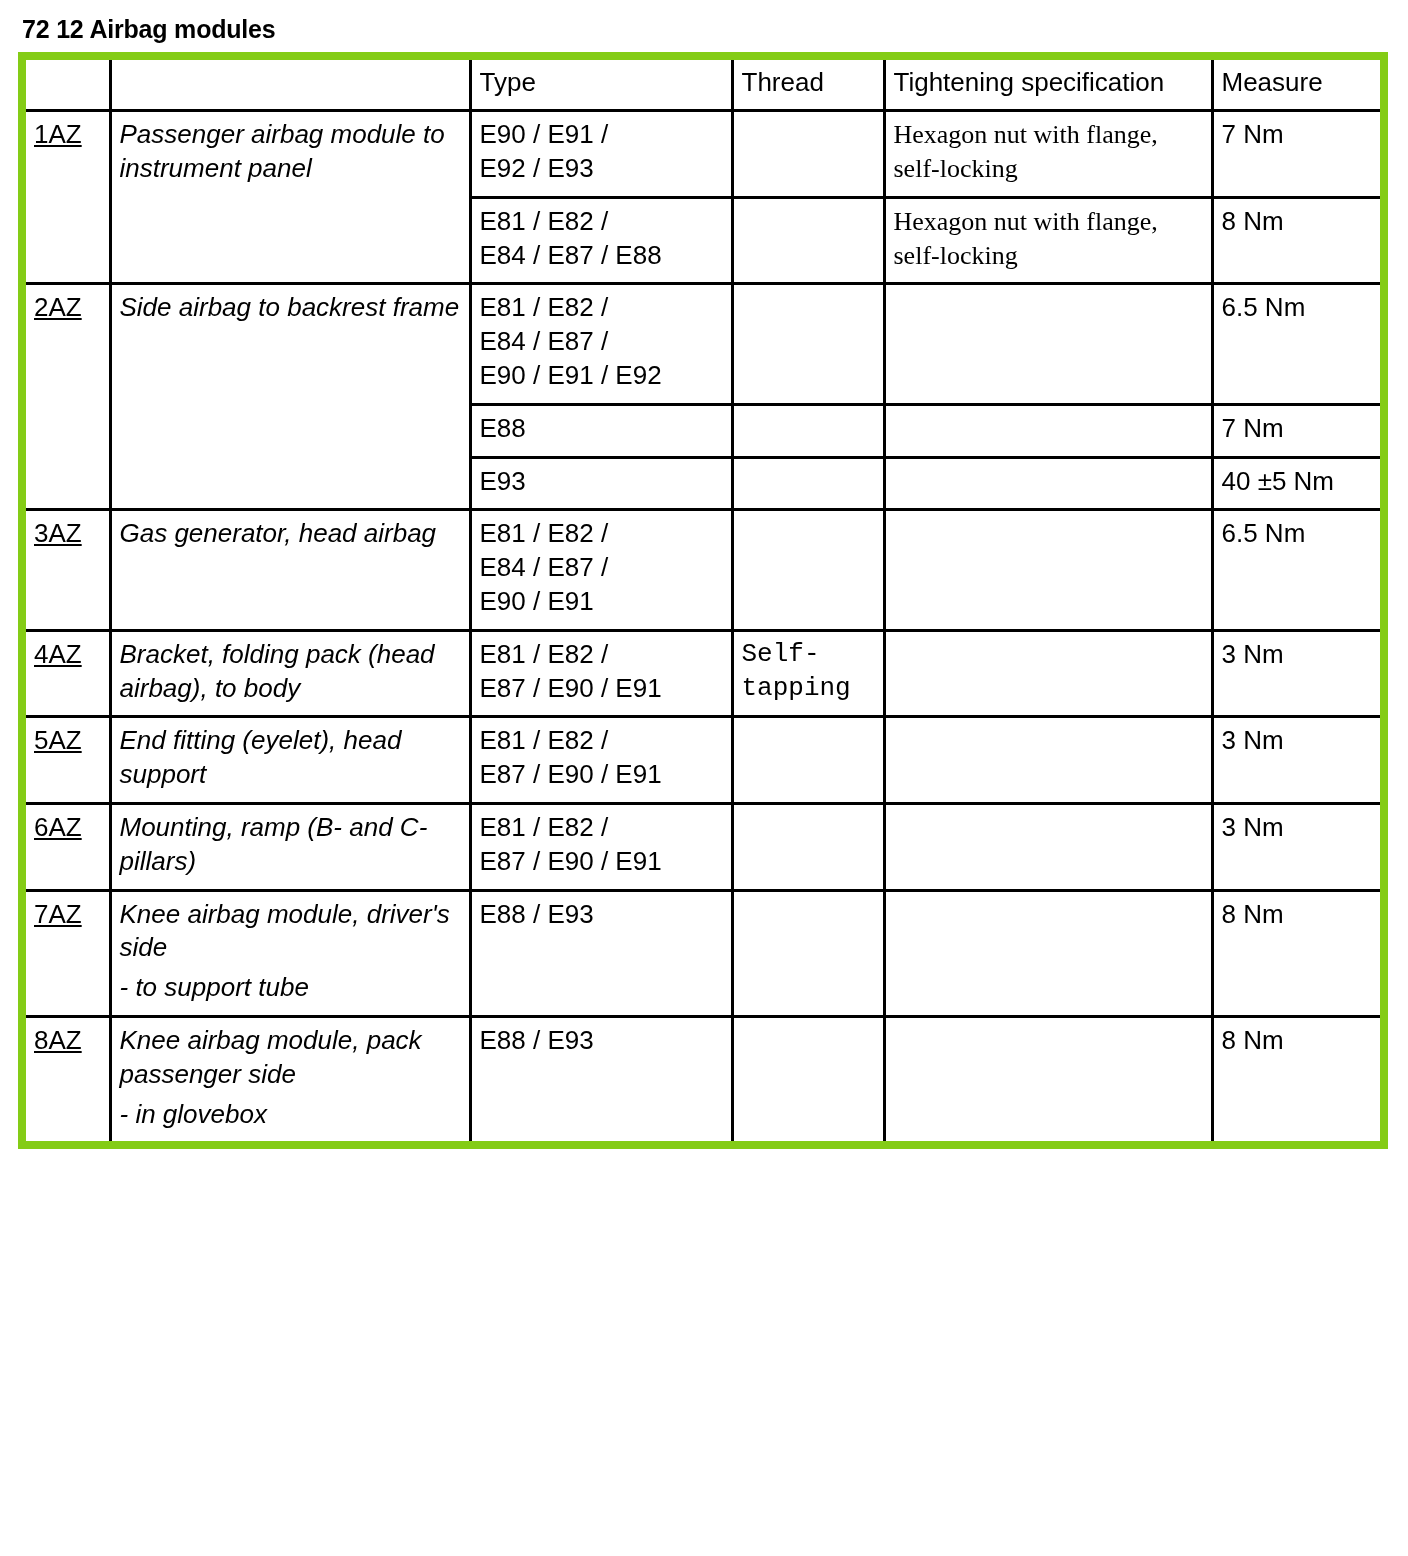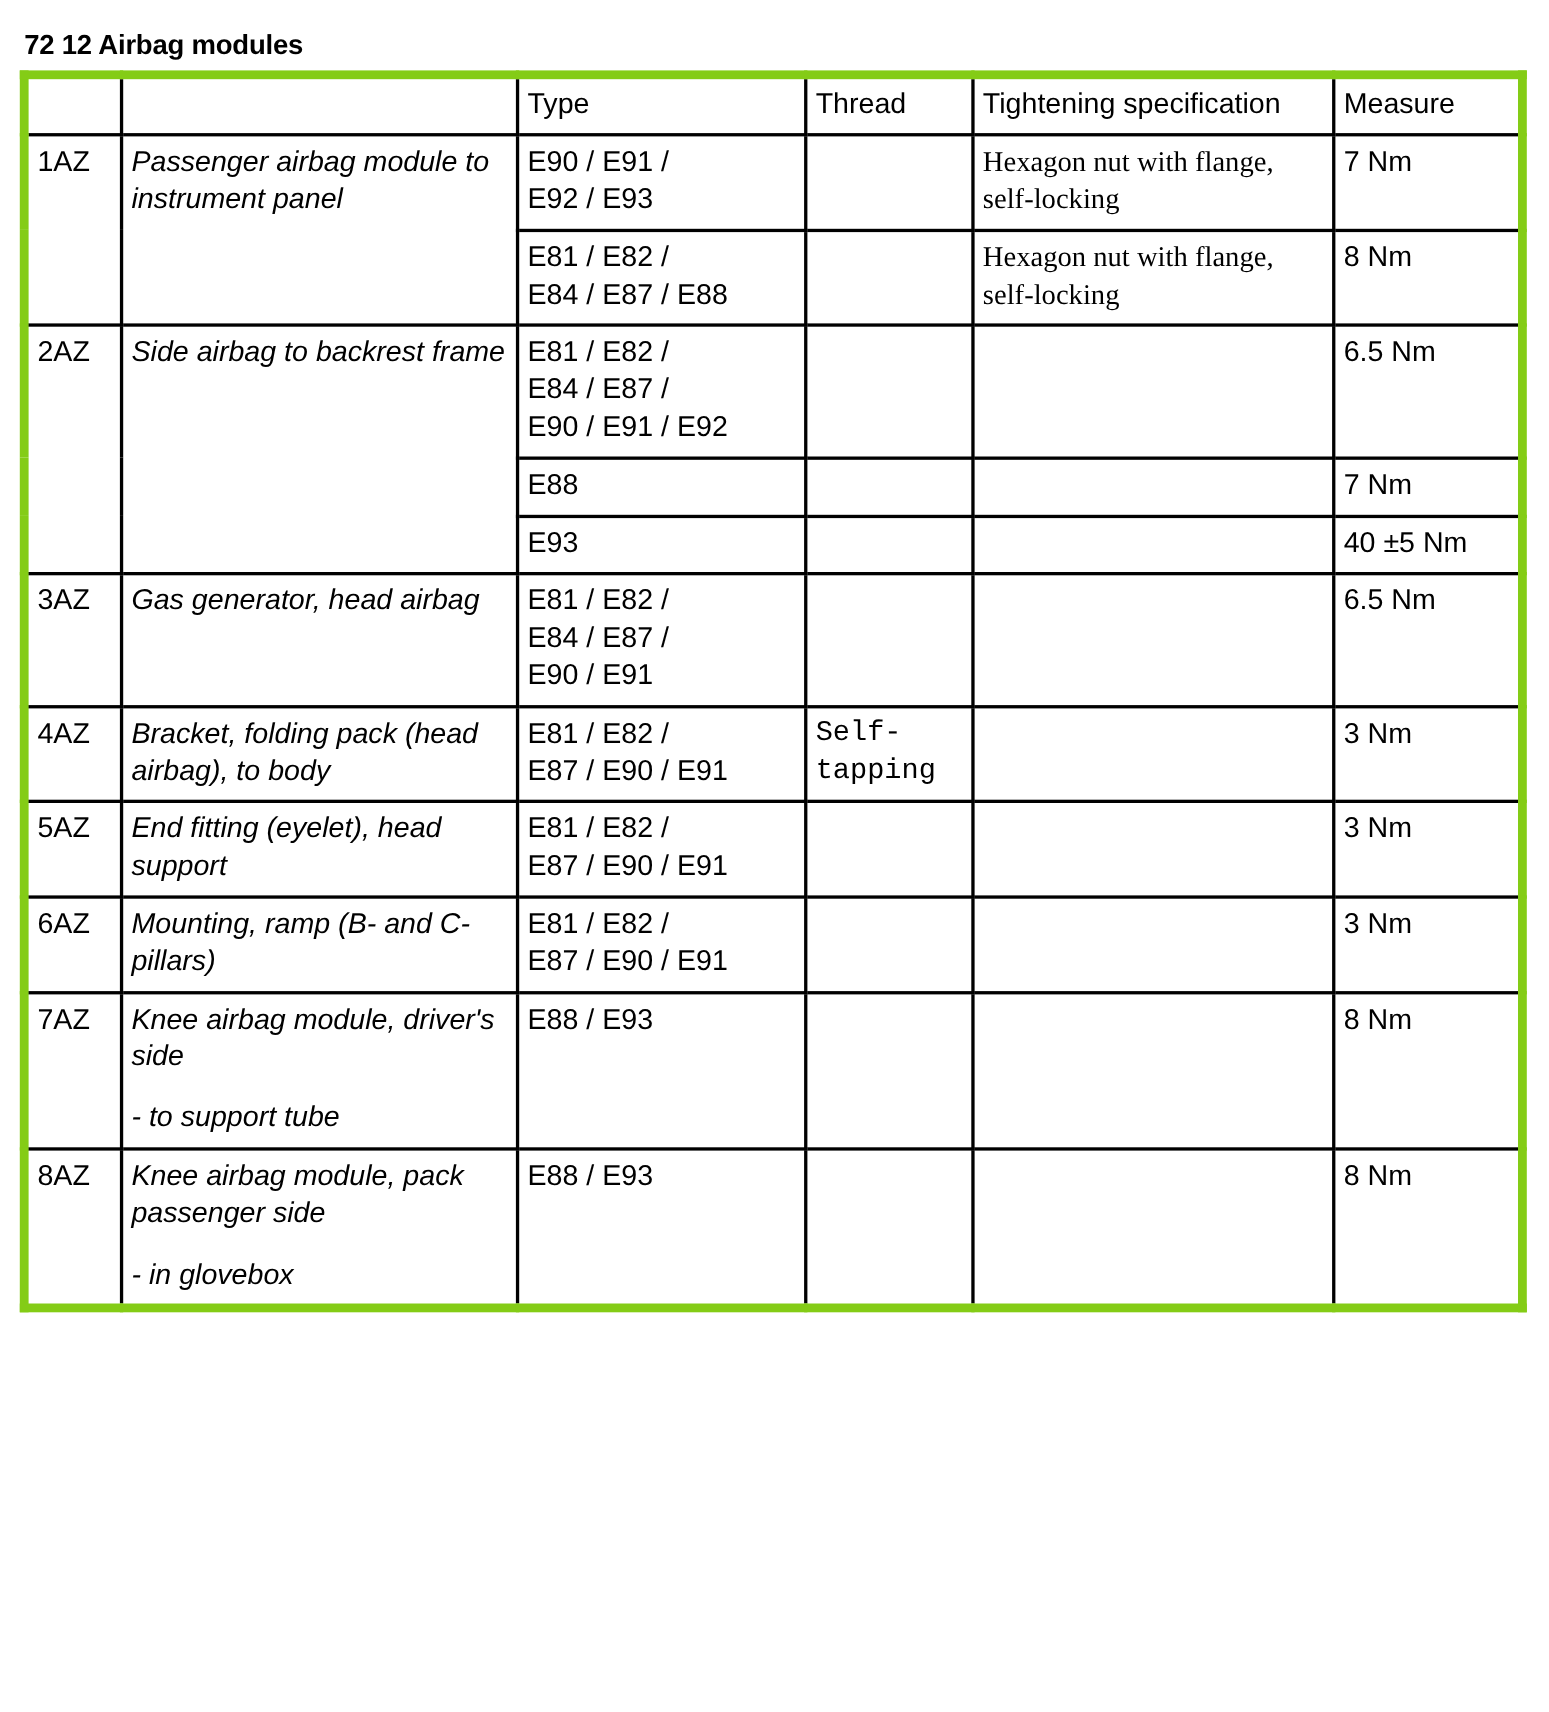--- a/index.html
+++ b/index.html
@@ -18,21 +18,21 @@
     position: relative;
     width: 1408px;
     height: 1556px;
     box-sizing: border-box;
     padding: 12px 22px 0 18px;
   }
   .doc-title {
     font-size: 25px;
     font-weight: bold;
     letter-spacing: -0.2px;
-    margin: 16px 0 8px 4px;
+    margin: 4px 0 8px 4px;
     line-height: 1.1;
   }
   table.spec {
     border-collapse: collapse;
     width: 1362px;
     table-layout: fixed;
     border: 8px solid #84cc16;
   }
   table.spec td, table.spec th {
     border: 3px solid #000;
@@ -52,20 +52,21 @@
   col.c-meas  { width: 172px; }
 
   th.head {
     font-weight: bold;
     font-size: 27px;
     padding-top: 10px;
   }
   td.id-cell {
     padding-left: 10px;
     padding-right: 0;
+    text-decoration: underline;
   }
   td.desc-cell {
     padding-left: 14px;
     font-style: italic;
   }
   td.type-cell {
     padding-left: 12px;
   }
   td.thread-cell {
     padding-left: 10px;
@@ -73,21 +74,21 @@
   }
   td.tight-cell {
     padding-left: 24px;
     font-family: Liberation Serif, serif;
   }
   td.meas-cell {
     padding-left: 10px;
   }
   .sub-line {
     display: block;
-    margin-top: 22px;
+    margin-top: 6px;
   }
   .nowrap-lines { white-space: pre-line; }
 </style>
 </head>
 <body>
 
 <div class="page">
 
   <h1 class="doc-title">72 12 Airbag modules</h1>
 

